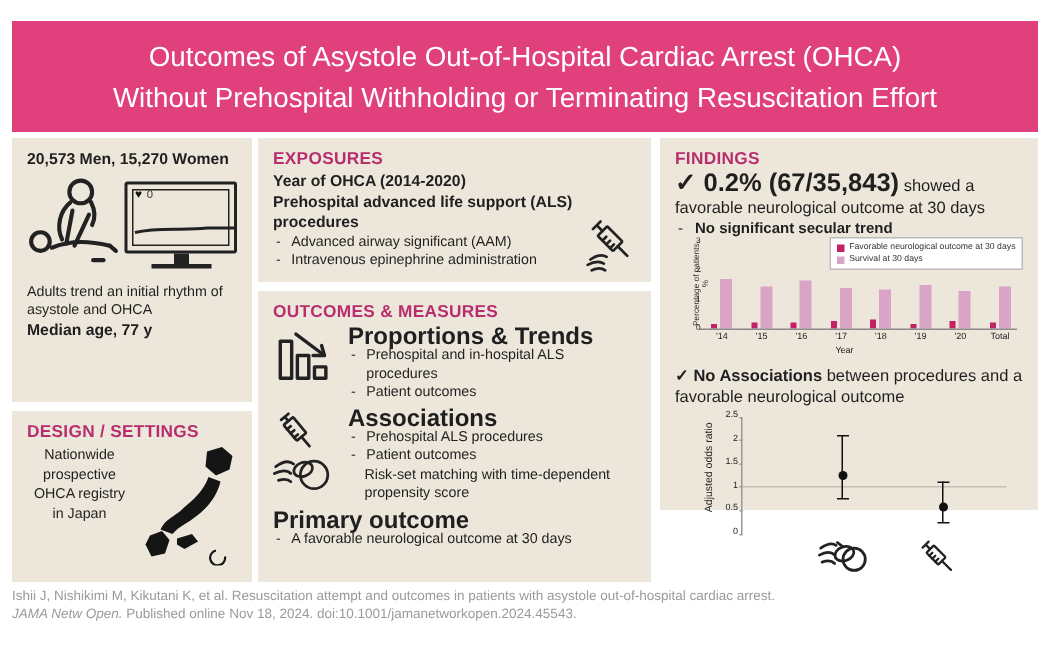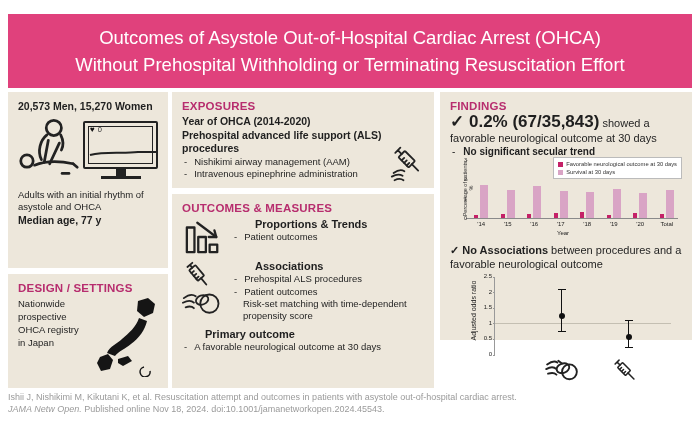--- a/index.html
+++ b/index.html
@@ -31,32 +31,32 @@
   .mon-screen{border:2.5px solid #222;border-radius:2px;background:transparent;height:44px;position:relative;}
   .mon-inner{position:absolute;inset:3px;border:1.5px solid #222;}
   .mon-heart::before{content:"\2665";font-size:8px;color:#111;}
   .mon-vals{position:absolute;top:2px;left:5px;font-size:7.5px;color:#333;display:flex;gap:3px;align-items:center;}
   .mon-stand{width:10px;height:7px;background:#222;margin:0 auto;}
   .mon-base{width:40px;height:2.5px;background:#222;margin:0 auto;}
   .pop-desc{font-size:9.5px;line-height:11.5px;margin-bottom:2px;}
   .pop-median{font-size:10.5px;font-weight:bold;}
 
   
-  .design-row{display:flex;gap:4px;}
+  .design-row{display:flex;gap:4px;text-align:center;}
   .design-text{font-size:9.5px;line-height:13px;width:72px;}
 
   
   .exp-bold{font-size:10.5px;font-weight:bold;line-height:13.5px;}
   #exposures{position:absolute;}
   .exp-syringe{position:absolute;right:8px;bottom:6px;}
 
   
   .om-row{display:flex;gap:8px;margin-top:4px;}
   .om-icon{width:42px;flex:0 0 42px;display:flex;justify-content:center;align-items:flex-start;}
-  .om-title{font-size:11px;font-weight:bold;line-height:13px;margin-left:23px;}
+  .om-title{font-size:16px;font-weight:bold;line-height:13px;}
   .om-note{font-size:9.5px;line-height:12px;margin-left:11px;}
   .om-primary{margin-top:6px;}
 
   
   .f-p{font-size:11px;line-height:14.5px;}
   .f-p .big{font-size:17px;}
   .f-note{display:flex;font-size:10px;font-weight:bold;margin:1px 0 3px 2px;}
   .f-note::before{content:"-";font-weight:normal;margin-right:8px;}
 
   
@@ -127,21 +127,21 @@
             <span>0</span>
           </div>
           <svg width="70" height="16" viewBox="0 0 70 16" style="position:absolute;left:3px;top:22px;" fill="none" stroke="#222" stroke-width="2">
             <path d="M2,10 C18,6 34,9 50,7 L68,7"></path>
           </svg>
         </div>
         <div class="mon-stand"></div>
         <div class="mon-base"></div>
       </div>
     </div>
-    <div class="pop-desc">Adults with an initial rhythm of asystole and OHCA</div>
+    <div class="pop-desc">Adults trend an initial rhythm of asystole and OHCA</div>
     <div class="pop-median">Median age, 77 y</div>
   </section>
 
   <section class="panel" id="design">
     <div class="phead">DESIGN / SETTINGS</div>
     <div class="design-row">
       <div class="design-text">Nationwide prospective OHCA registry in Japan</div>
       <span>
         <svg width="66" height="80" viewBox="0 0 66 80" fill="#151515" stroke="none">
           <path d="M46,4 l10,-3 7,6 -2,9 -9,4 -7,-6 z"></path>
@@ -152,21 +152,21 @@
         </svg>
       </span>
     </div>
   </section>
 
   <section class="panel" id="exposures">
     <div class="phead">EXPOSURES</div>
     <div class="exp-bold">Year of OHCA (2014-2020)</div>
     <div class="exp-bold">Prehospital advanced life support (ALS) procedures</div>
     <div class="bullet ind">
-        <span>Nishikimi airway management (AAM)</span>
+        <span>Advanced airway significant (AAM)</span>
       </div>
     <div class="bullet ind">
         <span>Intravenous epinephrine administration</span>
       </div>
     <span class="exp-syringe">
       <svg width="36" height="36" viewBox="0 0 40 40" fill="none" stroke="#222" stroke-width="2" stroke-linecap="round">
         <g transform="rotate(-45 20 16)">
           <rect x="15" y="6" width="10" height="16" rx="1"></rect>
           <path d="M20,0 v6 M16,0 h8"></path>
           <path d="M20,22 v10"></path>
@@ -185,20 +185,23 @@
         <svg width="38" height="38" viewBox="0 0 40 40" fill="none" stroke="#222" stroke-width="2.4" stroke-linejoin="round">
           <rect x="3" y="10" width="8" height="26"></rect>
           <rect x="15" y="20" width="8" height="16"></rect>
           <rect x="27" y="28" width="8" height="8"></rect>
           <path d="M14,5 L34,20" stroke-linecap="round"></path>
           <path d="M34,20 l-2,-7 M34,20 l-8,0" stroke-linecap="round"></path>
         </svg>
       </div>
       <div>
         <div class="om-title">Proportions &amp; Trends</div>
+        <div class="bullet">
+            <span>Prehospital and in-hospital ALS procedures</span>
+          </div>
         <div class="bullet">
             <span>Patient outcomes</span>
           </div>
       </div>
     </div>
 
     <div class="om-row">
       <div class="om-icon">
         <svg width="44" height="58" viewBox="0 0 46 60" fill="none" stroke="#222" stroke-width="2" stroke-linecap="round">
           <g transform="rotate(-40 18 14)">

